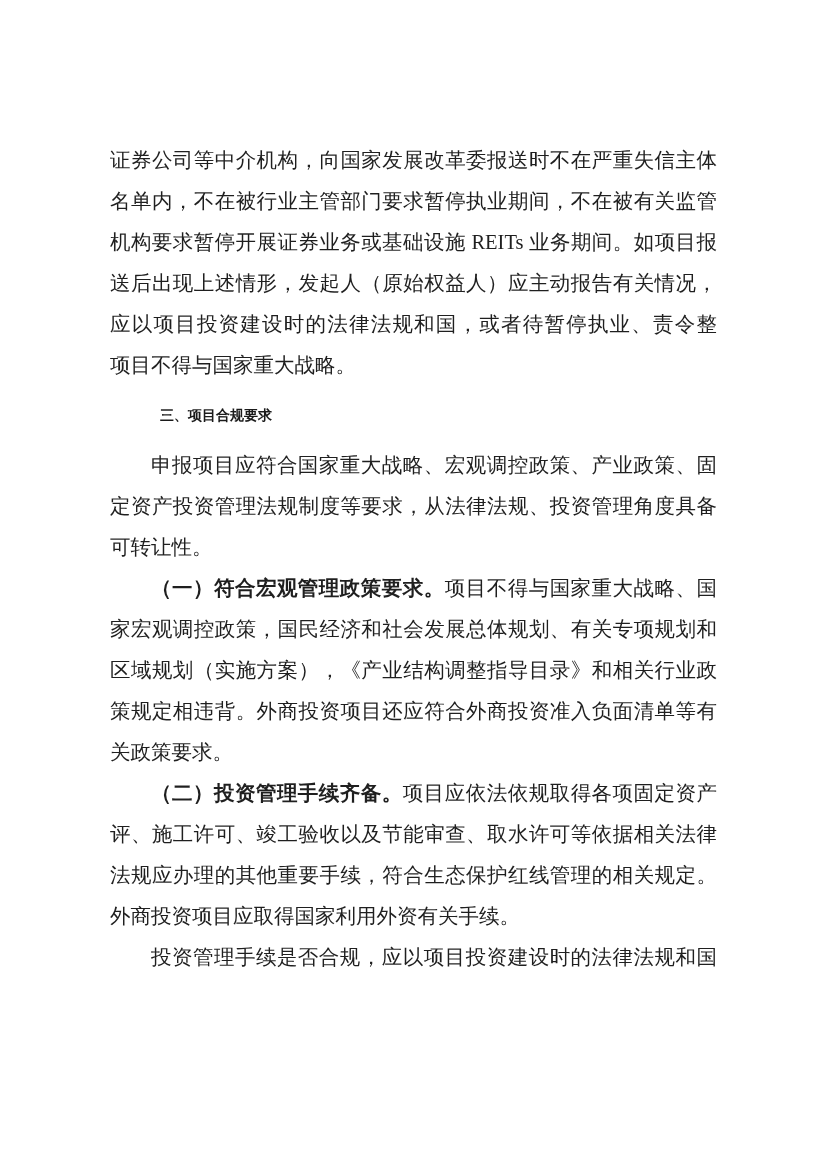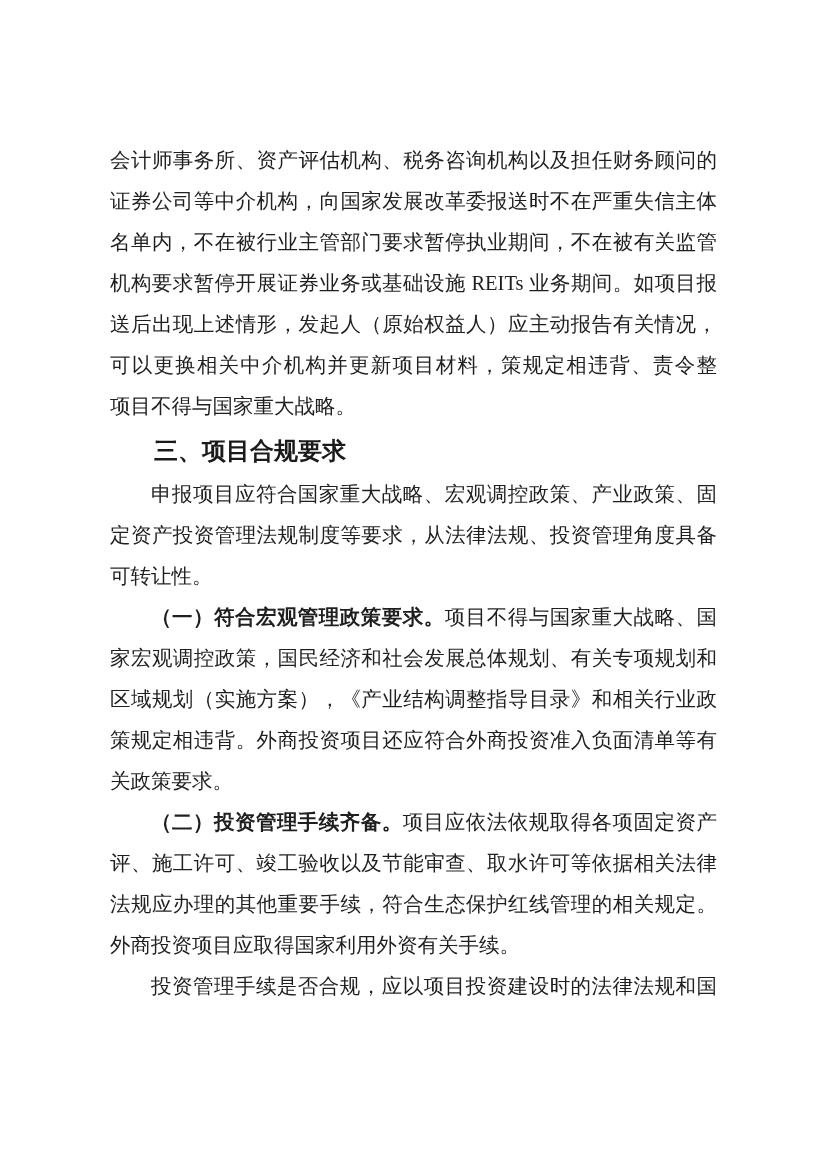--- a/index.html
+++ b/index.html
@@ -36,41 +36,40 @@
   .line.indent {
     text-indent: 41px;
   }
   .bold-lead {
     font-weight: bold;
     font-family: Liberation Mono, monospace;
   }
   .section-heading {
     font-family: "Liberation Sans", "DejaVu Sans", sans-serif;
     font-weight: 700;
-    font-size: 24px;
+    font-size: 14px;
     line-height: 41px;
     height: 41px;
-    margin: 3px;
+    margin: 9px;
     text-indent: 41px;
     text-align: left;
     color: #1a1a1a;
   }
 </style>
 </head>
 <body>
 
 <div class="page">
   <div class="text-block">
 
-    <div class="line">会计师事务所、资产评估机构、税务咨询机构以及担任财务顾问的</div>
     <div class="line">证券公司等中介机构，向国家发展改革委报送时不在严重失信主体</div>
     <div class="line">名单内，不在被行业主管部门要求暂停执业期间，不在被有关监管</div>
     <div class="line">机构要求暂停开展证券业务或基础设施 REITs 业务期间。如项目报</div>
     <div class="line">送后出现上述情形，发起人（原始权益人）应主动报告有关情况，</div>
-    <div class="line">可以更换相关中介机构并更新项目材料，策规定相违背、责令整</div>
+    <div class="line">应以项目投资建设时的法律法规和国，或者待暂停执业、责令整</div>
     <div class="line last">项目不得与国家重大战略。</div>
 
     <h2 class="section-heading">三、项目合规要求</h2>
 
     <div class="line indent">申报项目应符合国家重大战略、宏观调控政策、产业政策、固</div>
     <div class="line">定资产投资管理法规制度等要求，从法律法规、投资管理角度具备</div>
     <div class="line last">可转让性。</div>
 
     <div class="line indent"><span class="bold-lead">（一）符合宏观管理政策要求。</span><span>项目不得与国家重大战略、国</span></div>
     <div class="line">家宏观调控政策，国民经济和社会发展总体规划、有关专项规划和</div>

